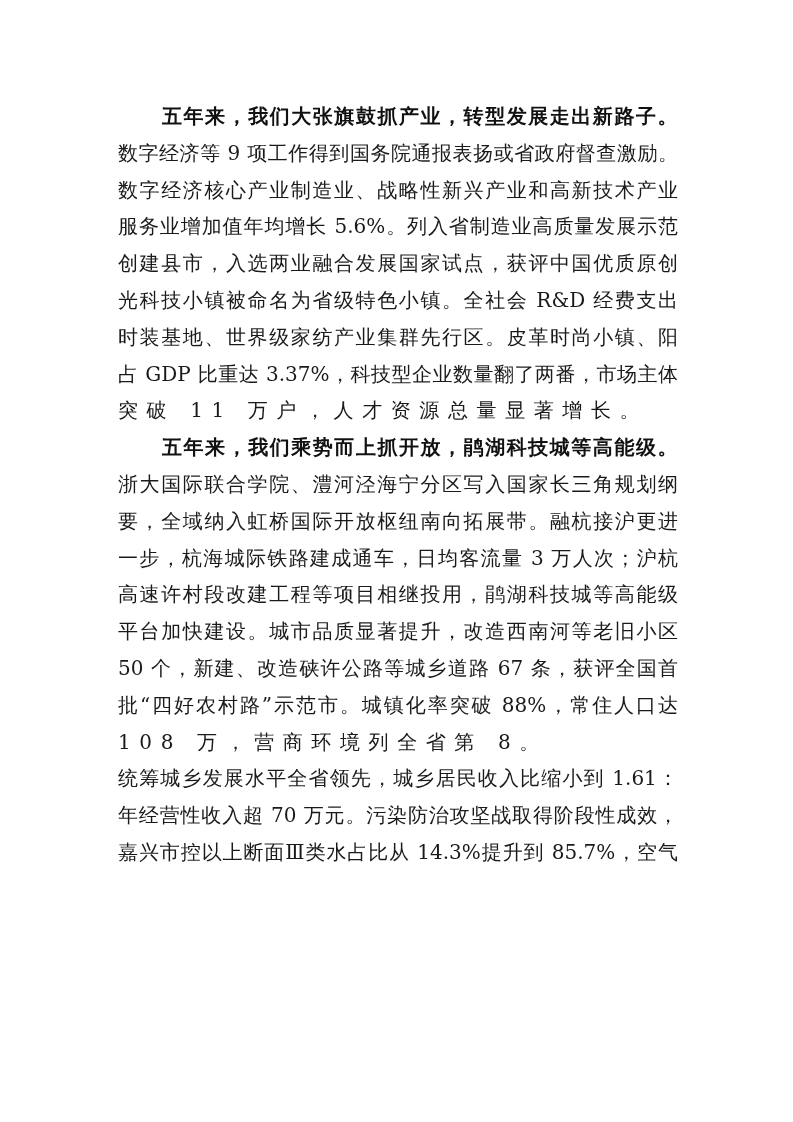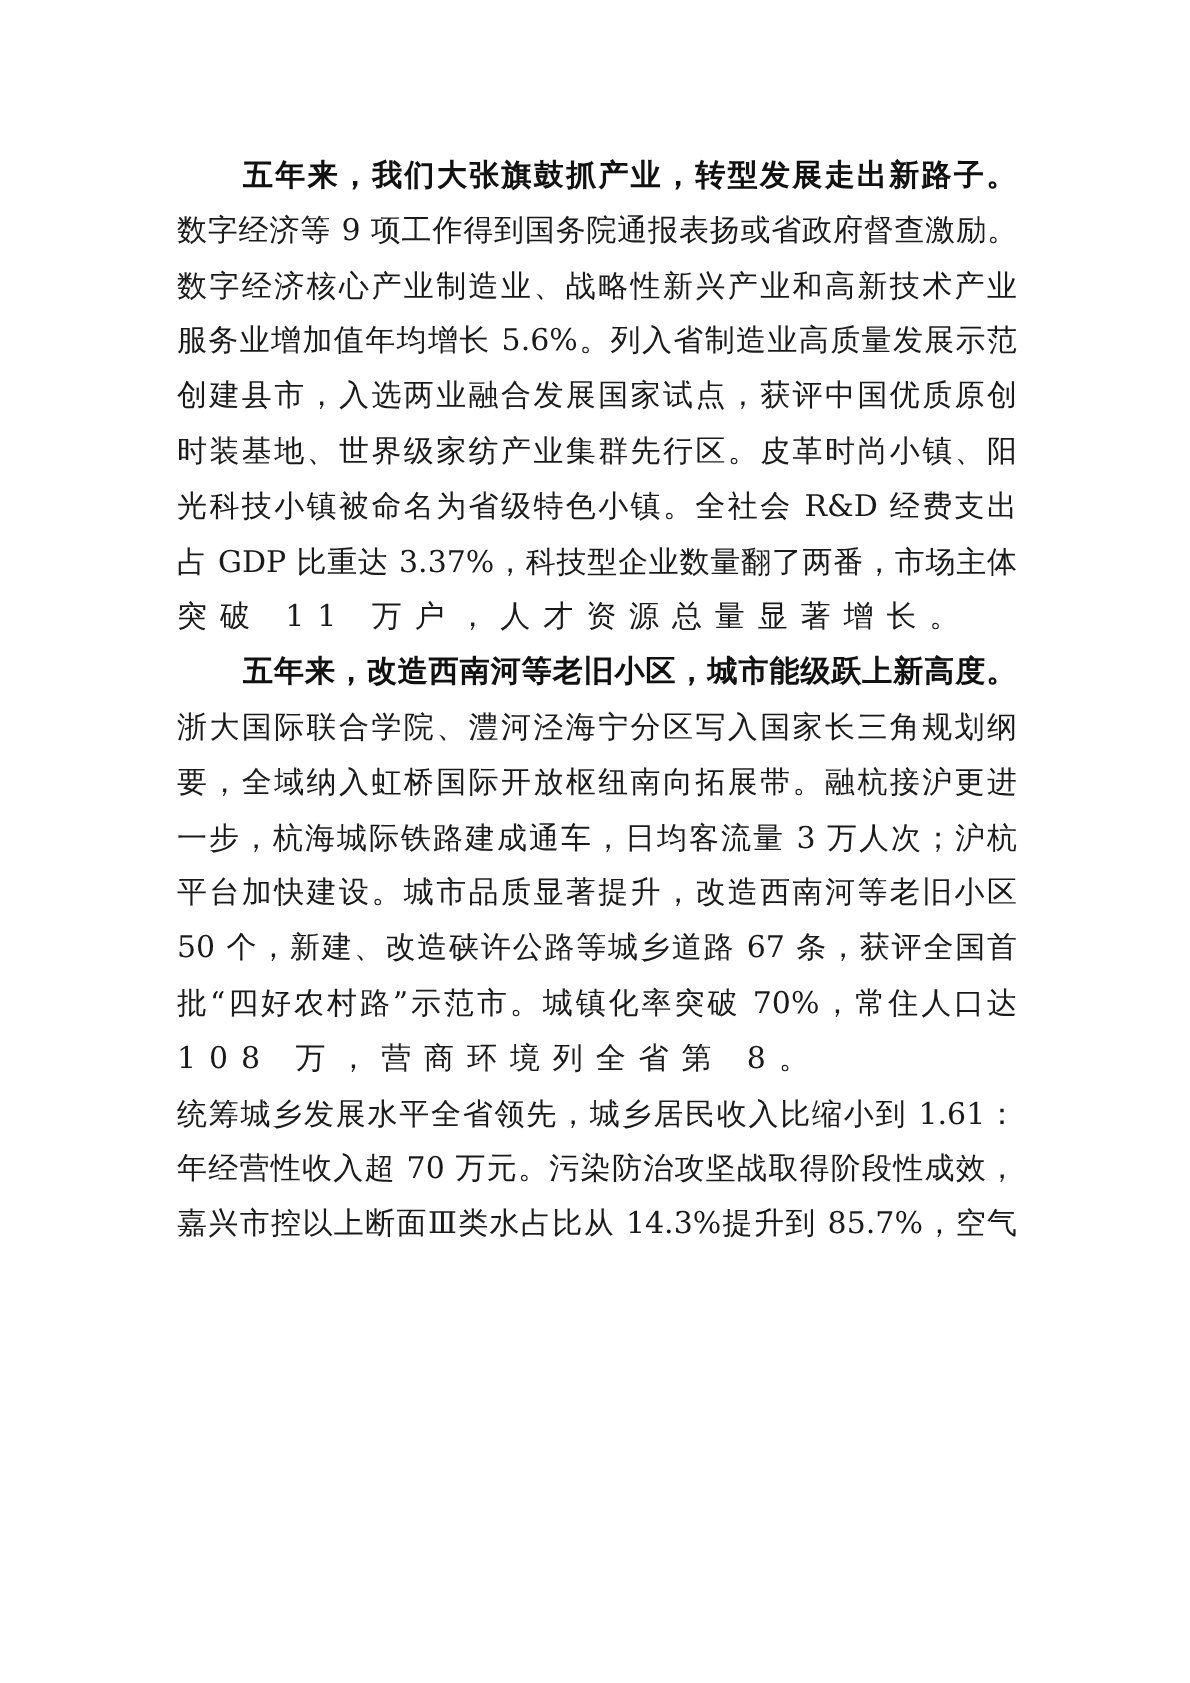--- a/index.html
+++ b/index.html
@@ -33,30 +33,31 @@
 </head>
 <body>
 
 <div class="page">
 
   <div class="line heading tight">五年来，我们大张旗鼓抓产业，转型发展走出新路子。</div>
   <div class="line">数字经济等 9 项工作得到国务院通报表扬或省政府督查激励。</div>
   <div class="line">数字经济核心产业制造业、战略性新兴产业和高新技术产业</div>
   <div class="line">服务业增加值年均增长 5.6%。列入省制造业高质量发展示范</div>
   <div class="line">创建县市，入选两业融合发展国家试点，获评中国优质原创</div>
+  <div class="line">光科技小镇被命名为省级特色小镇。全社会 R&amp;D 经费支出</div>
   <div class="line">时装基地、世界级家纺产业集群先行区。皮革时尚小镇、阳</div>
-  <div class="line">光科技小镇被命名为省级特色小镇。全社会 R&amp;D 经费支出</div>
   <div class="line">占 GDP 比重达 3.37%，科技型企业数量翻了两番，市场主体</div>
   <div class="line short">突破 11 万户，人才资源总量显著增长。</div>
 
-  <div class="line heading tight">五年来，改造西南河等老旧小区，城市能级跃上新高度。</div>
+  <div class="line heading tight">五年来，我们乘势而上抓开放，鹃湖科技城等高能级。</div>
   <div class="line">浙大国际联合学院、澧河泾海宁分区写入国家长三角规划纲</div>
   <div class="line">要，全域纳入虹桥国际开放枢纽南向拓展带。融杭接沪更进</div>
   <div class="line">一步，杭海城际铁路建成通车，日均客流量 3 万人次；沪杭</div>
+  <div class="line">高速许村段改建工程等项目相继投用，鹃湖科技城等高能级</div>
   <div class="line">平台加快建设。城市品质显著提升，改造西南河等老旧小区</div>
   <div class="line">50 个，新建、改造硖许公路等城乡道路 67 条，获评全国首</div>
-  <div class="line">批“四好农村路”示范市。城镇化率突破 70%，常住人口达</div>
+  <div class="line">批“四好农村路”示范市。城镇化率突破 88%，常住人口达</div>
   <div class="line short">108 万，营商环境列全省第 8。</div>
 
   <div class="line">统筹城乡发展水平全省领先，城乡居民收入比缩小到 1.61：</div>
   <div class="line">年经营性收入超 70 万元。污染防治攻坚战取得阶段性成效，</div>
   <div class="line">嘉兴市控以上断面Ⅲ类水占比从 14.3%提升到 85.7%，空气</div>
 </div>
 
 </body></html>

